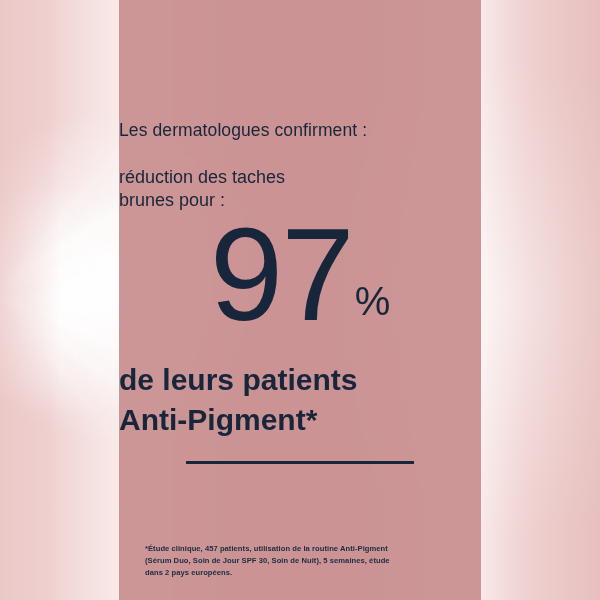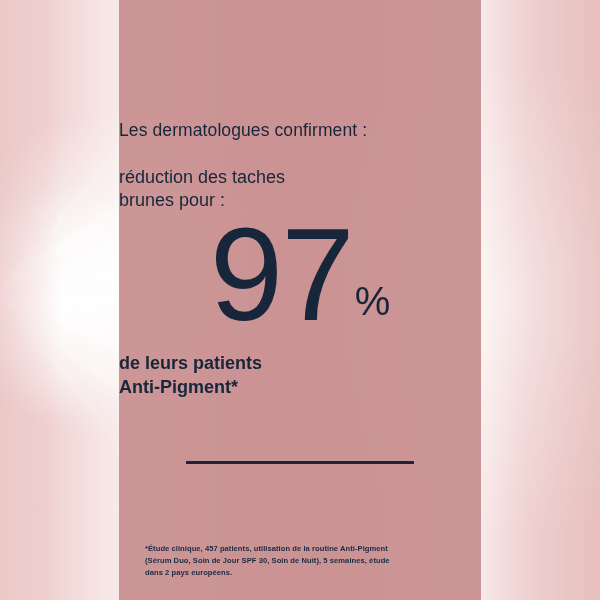--- a/index.html
+++ b/index.html
@@ -128,22 +128,22 @@
     font-size: 40px;
     font-weight: 400;
     line-height: 1;
     color: #17263a;
     padding-bottom: 14px;
     padding-left: 2px;
   }
 
   .subline {
     position: absolute;
-    top: 352px; left: 0; right: 0;
-    font-size: 18px;
+    top: 360px; left: 0; right: 0;
+    font-size: 30px;
     font-weight: 600;
     line-height: 1.33;
     color: #17263a;
   }
 
   .rule {
     position: absolute;
     top: 461px;
     left: 67px;
     width: 228px;

